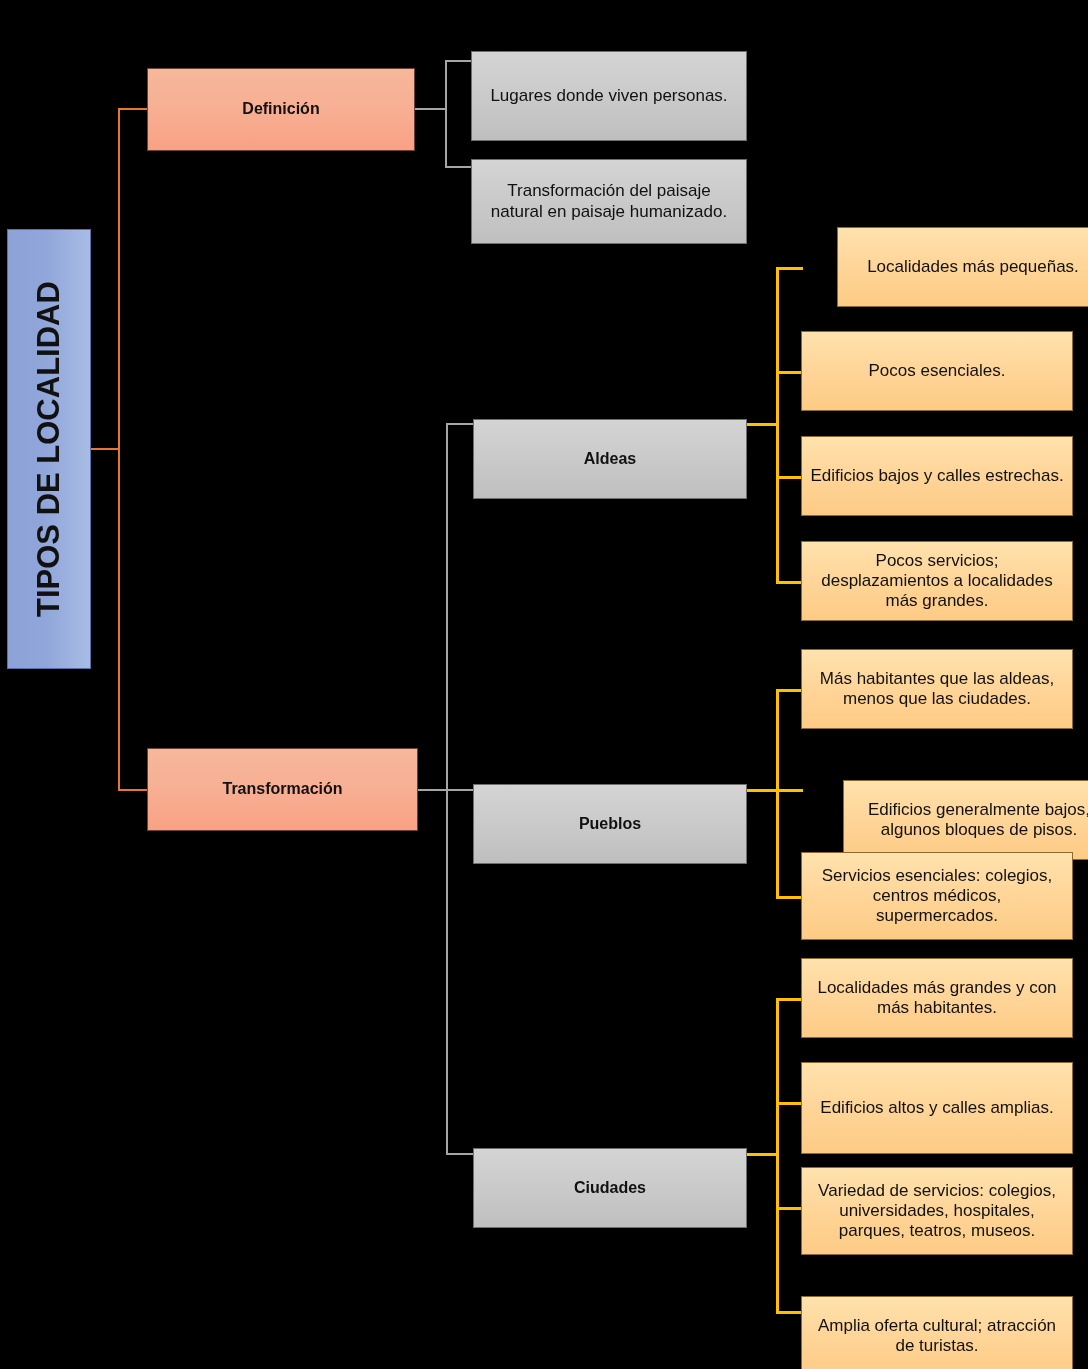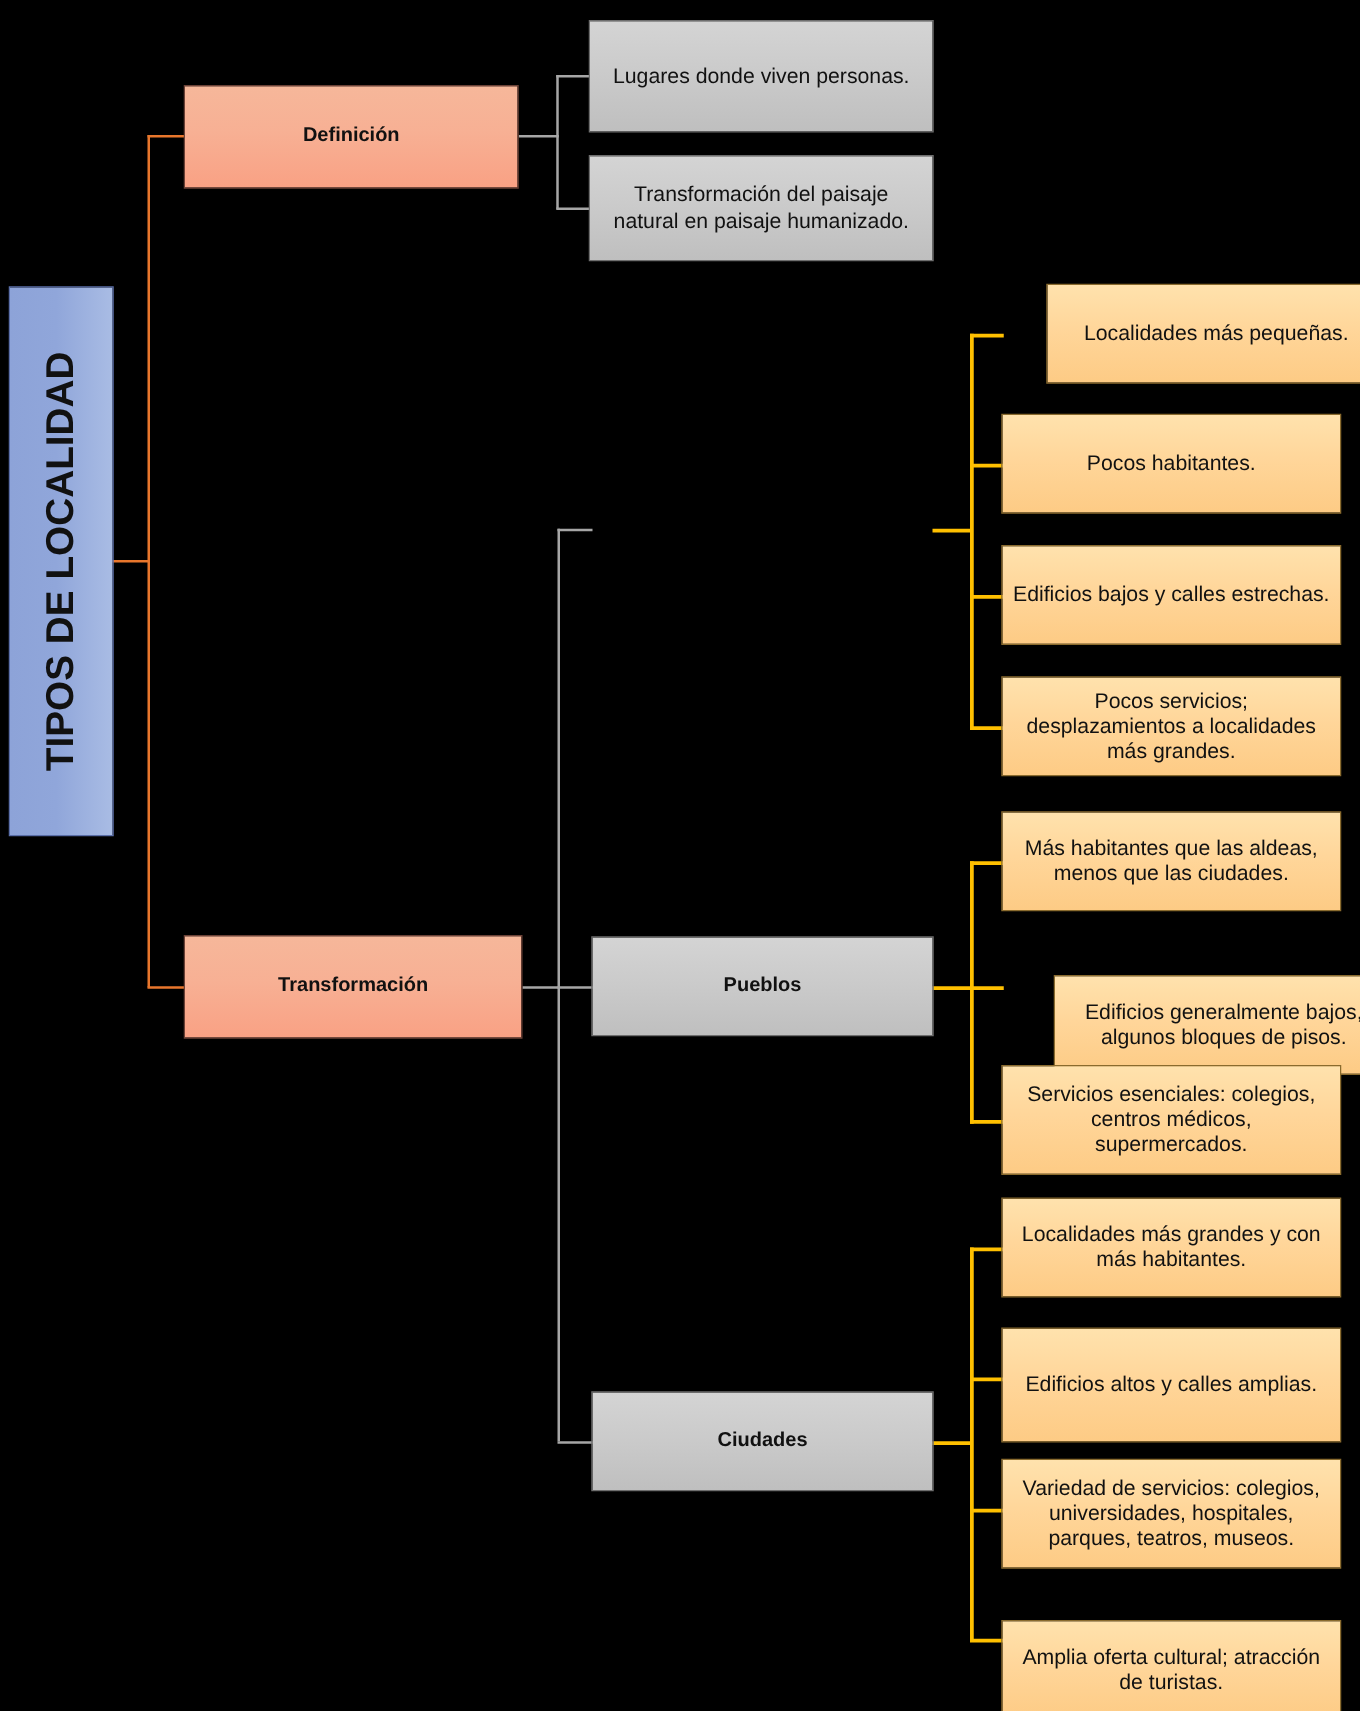--- a/index.html
+++ b/index.html
@@ -50,20 +50,21 @@
     border: 1px solid #6b4136;
     font-weight: bold;
     font-size: 16px;
   }
 
   
   .node.gray {
     background: linear-gradient(to bottom, #d4d4d4 0%, #cbcbcb 45%, #bfbfbf 100%);
     border: 1px solid #6e6e6e;
     font-size: 17px;
+    margin-top: 35px;
   }
   .node.gray.cat {
     font-weight: bold;
     font-size: 16px;
   }
 
   
   .node.amber {
     background: linear-gradient(to bottom, #ffe2ad 0%, #ffd69a 45%, #fdcb85 100%);
     border: 1px solid #8a6b2e;
@@ -124,23 +125,24 @@
 
   <div class="node root" style="left:7px; top:229px; width:84px; height:440px;">TIPOS DE LOCALIDAD</div>
 
   <div class="node branch" style="left:147px; top:68px; width:268px; height:83px;">Definición</div>
 
   <div class="node gray" style="left:471px; top:16px; width:276px; height:90px;">Lugares donde viven personas.</div>
   <div class="node gray" style="left:471px; top:124px; width:276px; height:85px;">Transformación del paisaje natural en paisaje humanizado.</div>
 
   <div class="node branch" style="left:147px; top:748px; width:271px; height:83px;">Transformación</div>
 
+  <div class="node gray cat" style="left:473px; top:384px; width:274px; height:80px;">Aldeas</div>
 
   <div class="node amber" style="left:801px; top:227px; width:272px; height:80px;margin-left:36px;">Localidades más pequeñas.</div>
-  <div class="node amber" style="left:801px; top:331px; width:272px; height:80px;">Pocos habitantes.</div>
+  <div class="node amber" style="left:801px; top:331px; width:272px; height:80px;">Pocos esenciales.</div>
   <div class="node amber" style="left:801px; top:436px; width:272px; height:80px;">Edificios bajos y calles estrechas.</div>
   <div class="node amber" style="left:801px; top:541px; width:272px; height:80px;">Pocos servicios; desplazamientos a localidades más grandes.</div>
 
   <div class="node gray cat" style="left:473px; top:749px; width:274px; height:80px;">Pueblos</div>
 
   <div class="node amber" style="left:801px; top:649px; width:272px; height:80px;">Más habitantes que las aldeas, menos que las ciudades.</div>
   <div class="node amber" style="left:801px; top:780px; width:272px; height:80px;margin-left:42px;">Edificios generalmente bajos, algunos bloques de pisos.</div>
   <div class="node amber" style="left:801px; top:852px; width:272px; height:88px;">Servicios esenciales: colegios, centros médicos, supermercados.</div>
 
   <div class="node gray cat" style="left:473px; top:1113px; width:274px; height:80px;">Ciudades</div>

